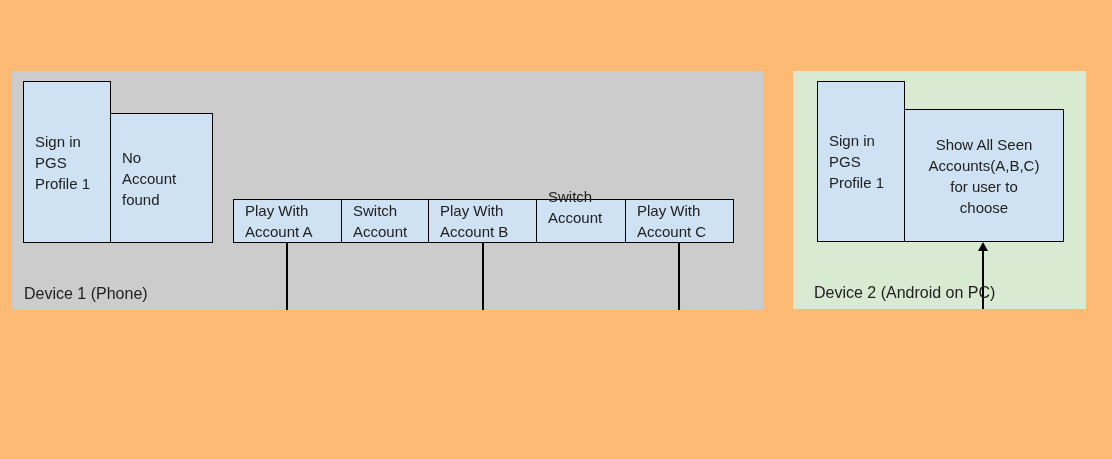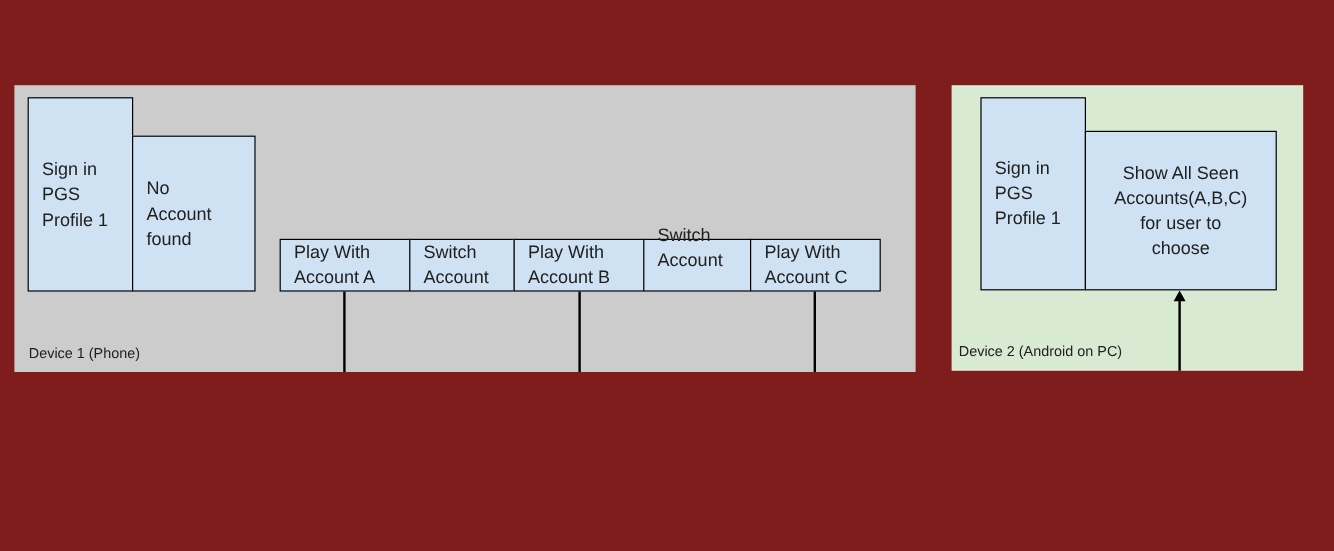--- a/index.html
+++ b/index.html
@@ -1,20 +1,20 @@
 <!DOCTYPE html>
 <html><head>
 <meta charset="utf-8">
 <style>
   html, body { margin: 0; padding: 0; background: #000; }
   .canvas {
     position: relative;
     width: 1112px;
     height: 459px;
-    background: #7f1d1d;
+    background: #fdba74;
     font-family: "Liberation Sans", sans-serif;
     color: #212121;
     overflow: hidden;
   }
   .device { position: absolute; }
   .device-1 { left: 12px; top: 71px; width: 751px; height: 239px; background: #cccccc; }
   .device-2 { left: 793px; top: 71px; width: 293px; height: 238px; background: #d9ead3; }
 
   .box-row { position: absolute; display: flex; align-items: stretch; }
   .flow-box {
@@ -36,21 +36,21 @@
 
   .drop-line { position: absolute; width: 2px; background: #000; }
   .arrow-line { position: absolute; width: 2px; background: #000; }
   .arrow-head {
     position: absolute;
     width: 0; height: 0;
     border-left: 5px solid transparent;
     border-right: 5px solid transparent;
     border-bottom: 9px solid #000;
   }
-  .device-label { position: absolute; font-size: 12px; line-height: 22px; }
+  .device-label { position: absolute; font-size: 16px; line-height: 22px; }
 </style>
 </head>
 <body>
 
 <div class="canvas">
 
   <div class="device device-1">
 
     <div class="box-row" style="left:11px; top:10px; height:162px;">
       <div class="flow-box" style="width:88px;">
@@ -107,16 +107,16 @@
         <span class="box-label">Show All Seen
 Accounts(A,B,C)
 for user to
 choose</span>
       </div>
     </div>
 
     <div class="arrow-head" style="left:185px; top:171px;"></div>
     <div class="arrow-line" style="left:189px; top:178px; height:60px;"></div>
 
-    <div class="device-label" style="left:6px; top:211px;">Device 2 (Android on PC)</div>
+    <div class="device-label" style="left:21px; top:211px;">Device 2 (Android on PC)</div>
   </div>
 
 </div>
 
 </body></html>

